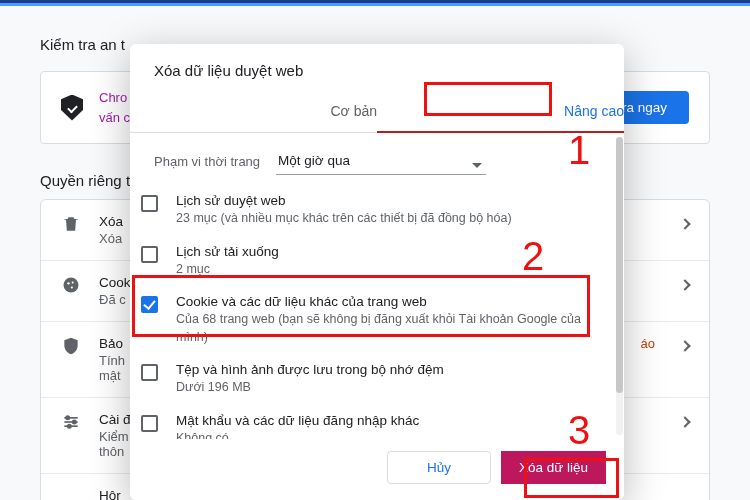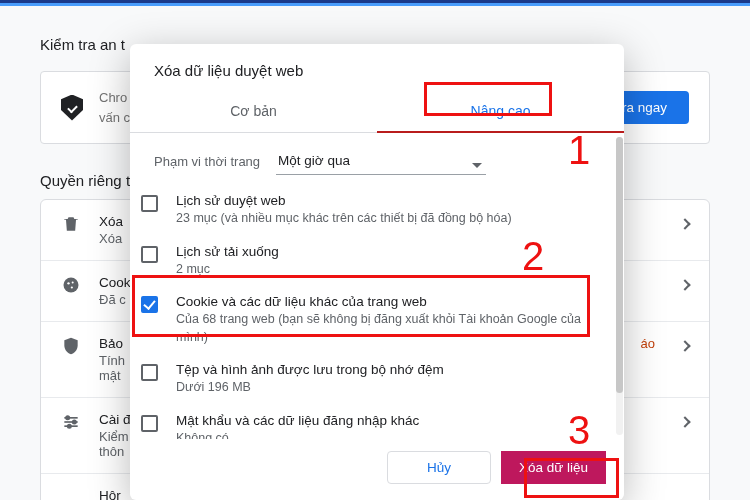--- a/index.html
+++ b/index.html
@@ -21,21 +21,21 @@
   .bg-row:last-child { border-bottom: none; }
   .bg-row-ic { width: 20px; height: 20px; color: #5f6368; flex-shrink: 0; }
   .bg-row-txt { flex: 1; font-size: 13px; color: #5f6368; }
   .bg-row-title { color: #202124; font-size: 13.5px; margin-bottom: 2px; }
   .chev { width: 8px; height: 8px; border-top: 2px solid #5f6368; border-right: 2px solid #5f6368; transform: rotate(45deg); margin-top: 6px; }
   
   
   .modal { position: absolute; top: 44px; left: 130px; width: 494px; height: 456px; background: #fff; box-shadow: 0 10px 40px rgba(0,0,0,0.28); border-radius: 6px; display: flex; flex-direction: column; }
   .modal-title { font-size: 15px; color: #202124; padding: 18px 24px 14px; font-weight: 400; }
   .tabs { display: flex; }
-  .tab { flex: 1; text-align: center; font-size: 14px; padding: 10px 0 12px; color: #5f6368; cursor: pointer; border-bottom: 1px solid #dadce0; }
+  .tab { flex: 1; text-align: right; font-size: 14px; padding: 10px 0 12px; color: #5f6368; cursor: pointer; border-bottom: 1px solid #dadce0; }
   .tab.active { color: #1a73e8; font-weight: 500; border-bottom: 2px solid #b91c1c; }
   
   .modal-body { flex: 1; overflow: hidden; position: relative; padding: 0 6px 0 0; }
   .scroll-track { position: absolute; right: 1px; top: 4px; bottom: 4px; width: 7px; background: #f1f1f1; border-radius: 4px; }
   .scroll-thumb { position: absolute; left: 0; right: 0; top: 0; height: 86%; background: #c7c7c7; border-radius: 4px; }
   
   .time-row { display: flex; align-items: center; gap: 16px; padding: 14px 24px 10px; font-size: 13px; color: #5f6368; }
   .select { flex: 1; max-width: 210px; display: flex; align-items: flex-end; justify-content: space-between; border-bottom: 1px solid #9aa0a6; padding: 6px 4px 6px 2px; font-size: 13.5px; color: #202124; cursor: pointer; }
   .tri { width: 0; height: 0; border-left: 5px solid transparent; border-right: 5px solid transparent; border-top: 5px solid #5f6368; }
   
@@ -56,21 +56,21 @@
 </style>
 </head>
 <body>
 
 <div class="topbar"></div>
 
 <div class="bg-page">
   <div class="bg-heading">Kiểm tra an t</div>
   <div class="bg-banner">
     <div class="shield-ic"></div>
-    <div style="font-size:13px;color:#737373;line-height:1.5;">
+    <div style="font-size:13px;color:#a21caf;line-height:1.5;">
       <div>Chro</div>
         <div>vấn c</div>
     </div>
     <button class="btn-blue">tra ngay</button>
   </div>
 
   <div class="bg-section-h">Quyền riêng t</div>
   <div class="bg-list">
 
     <div class="bg-row">

